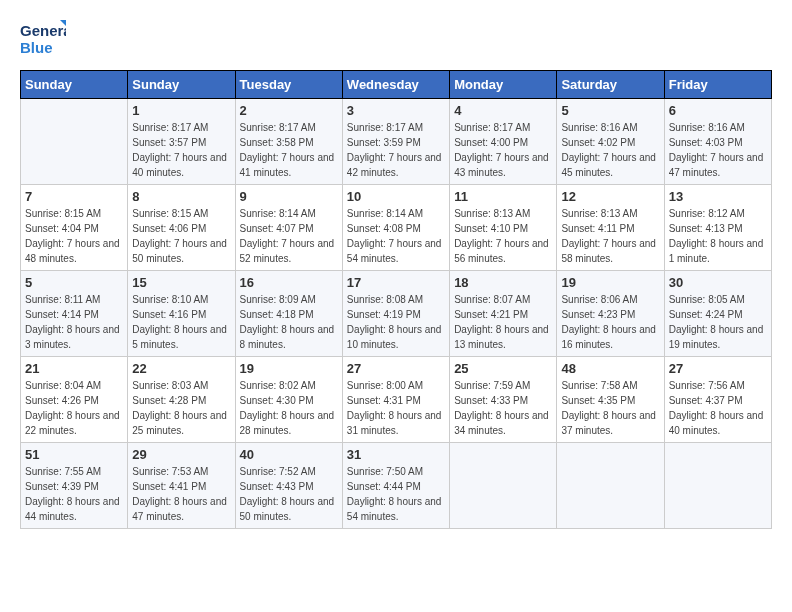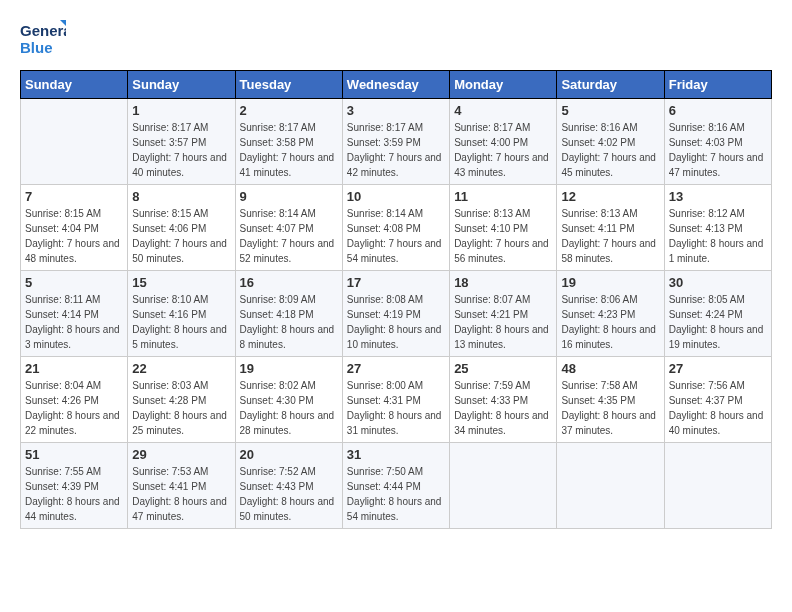--- a/index.html
+++ b/index.html
@@ -282,21 +282,21 @@
           Sunrise: 7:55 AM<br>Sunset: 4:39 PM<br>Daylight: 8 hours and 44 minutes.
         </div>
       </td>
         <td>
         <span class="day-num">29</span>
         <div class="day-info">
           Sunrise: 7:53 AM<br>Sunset: 4:41 PM<br>Daylight: 8 hours and 47 minutes.
         </div>
       </td>
         <td>
-        <span class="day-num">20</span>
+        <span class="day-num">40</span>
         <div class="day-info">
           Sunrise: 7:52 AM<br>Sunset: 4:43 PM<br>Daylight: 8 hours and 50 minutes.
         </div>
       </td>
         <td>
         <span class="day-num">31</span>
         <div class="day-info">
           Sunrise: 7:50 AM<br>Sunset: 4:44 PM<br>Daylight: 8 hours and 54 minutes.
         </div>
       </td>

